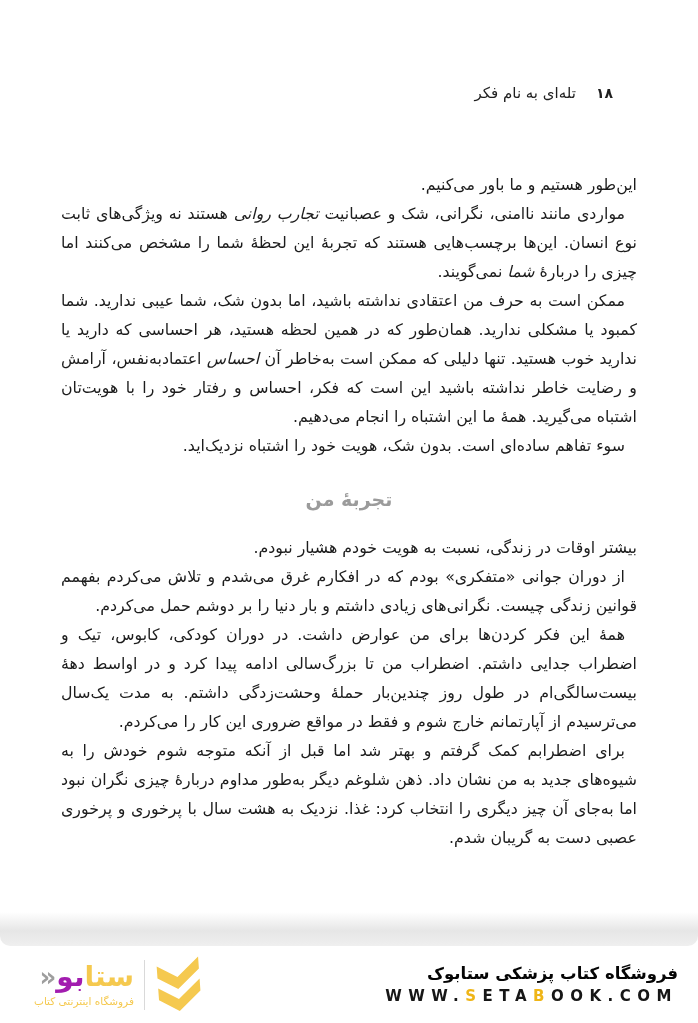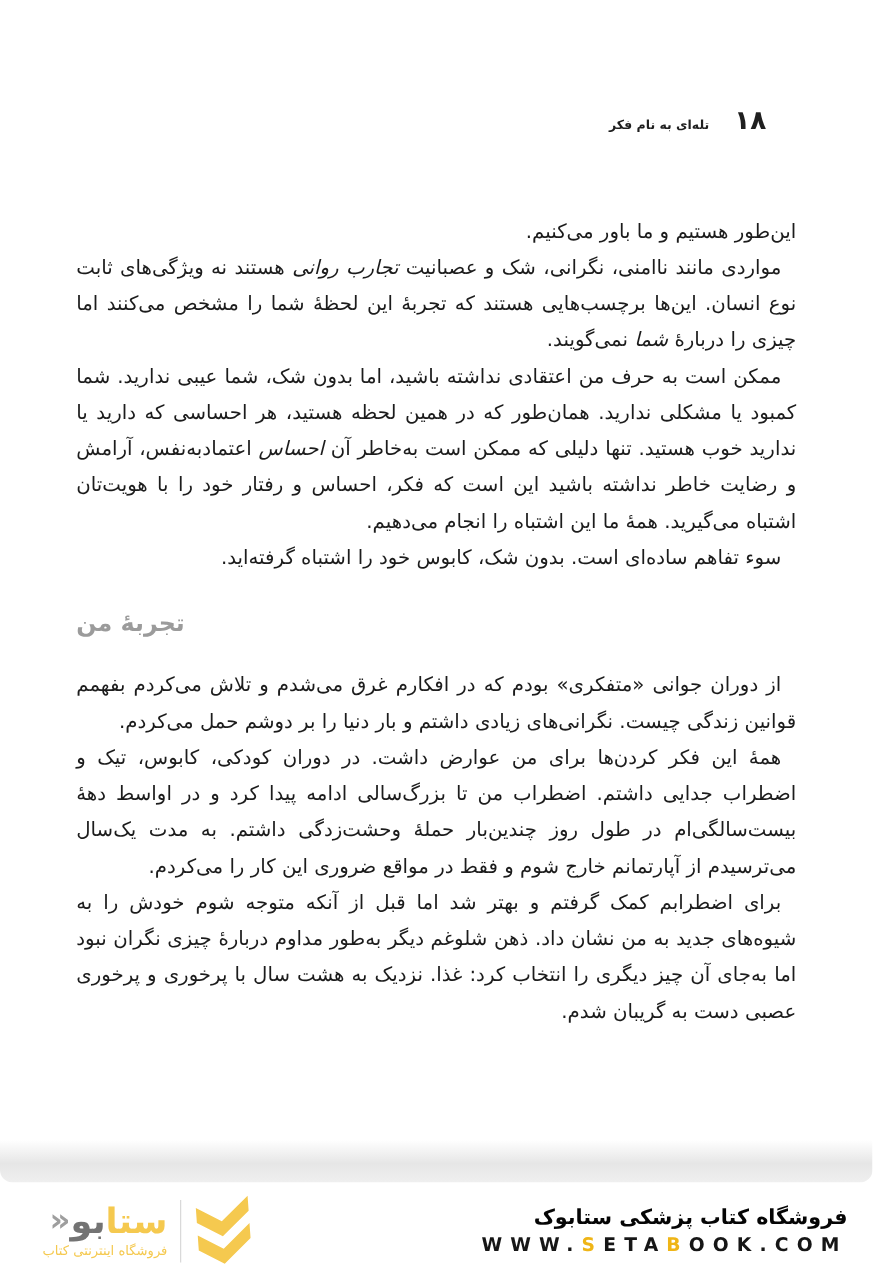--- a/index.html
+++ b/index.html
@@ -21,42 +21,42 @@
   
   .running-head{
     position:absolute;
     top:84px; right:85px;
     direction:rtl;
     display:flex;
     align-items:baseline;
     gap:20px;
     color:#1f1f1f;
   }
-  .page-num{font-weight:bold;font-size:21px;letter-spacing:1px;}
-  .running-title{font-size:10px;font-weight:bold;}
+  .page-num{font-weight:bold;font-size:14px;letter-spacing:1px;}
+  .running-title{font-size:15px;}
   
   .article{
     position:absolute;
     top:140px; right:61px;
     width:576px;
     direction:rtl;
     text-align:justify;
     font-size:15.8px;
     line-height:29px;
     color:var(--text);
     margin-top:30px;
   }
   .article p{margin:0;}
   .article p.indent{text-indent:12px;}
   .article em{}
   .article h2{
     color:var(--heading-gray);
     font-size:19px;
     font-weight:bold;
-    text-align:left;
+    text-align:center;
     margin:25px 0 19px 0;
     line-height:29px;
   }
   
   .shadow-band{
     position:absolute;
     left:0; right:0;
     bottom:77px;
     height:34px;
     background:linear-gradient(180deg, rgba(230,230,230,0) 0%, var(--band-gray) 55%, #efefef 100%);
@@ -85,21 +85,21 @@
     align-items:flex-end;
   }
   .wordmark{
     direction:rtl;
     font-size:28px;
     font-weight:bold;
     line-height:30px;
     display:flex;
   }
   .wordmark .gold-part{color:var(--logo-gold);text-align:center;}
-  .wordmark .gray-part{color:#737373;}
+  .wordmark .gray-part{color:#a21caf;}
   .wordmark .kaf-mark{color:#9E9E9E;font-size:26px;margin-left:2px;}
   .tagline{
     direction:rtl;
     color:var(--logo-gold);
     font-size:10.5px;
     margin-top:3px;
     letter-spacing:0.5px;
   }
   .logo-divider{
     width:1.5px;height:50px;background:#d9d9d9;
@@ -133,22 +133,23 @@
 
 <div class="running-head">
   <span class="page-num">۱۸</span>
   <span class="running-title">تله‌ای به نام فکر</span>
 </div>
 
 <div class="article">
     <p><span>این‌طور هستیم و ما باور می‌کنیم.</span></p>
     <p class="indent"><span>مواردی مانند ناامنی، نگرانی، شک و عصبانیت </span><em>تجارب روانی</em><span> هستند نه ویژگی‌های ثابت نوع انسان. این‌ها برچسب‌هایی هستند که تجربهٔ این لحظهٔ شما را مشخص می‌کنند اما چیزی را دربارهٔ </span><em>شما</em><span> نمی‌گویند.</span></p>
     <p class="indent"><span>ممکن است به حرف من اعتقادی نداشته باشید، اما بدون شک، شما عیبی ندارید. شما کمبود یا مشکلی ندارید. همان‌طور که در همین لحظه هستید، هر احساسی که دارید یا ندارید خوب هستید. تنها دلیلی که ممکن است به‌خاطر آن </span><em>احساس</em><span> اعتمادبه‌نفس، آرامش و رضایت خاطر نداشته باشید این است که فکر، احساس و رفتار خود را با هویت‌تان اشتباه می‌گیرید. همهٔ ما این اشتباه را انجام می‌دهیم.</span></p>
-    <p class="indent"><span>سوء تفاهم ساده‌ای است. بدون شک، کابوس خود را اشتباه گرفته‌اید.</span></p>
+    <p class="indent"><span>سوء تفاهم ساده‌ای است. بدون شک، هویت خود را اشتباه نزدیک‌اید.</span></p>
     <h2>تجربهٔ من</h2>
+    <p><span>بیشتر اوقات در زندگی، نسبت به هویت خودم هشیار نبودم.</span></p>
     <p class="indent"><span>از دوران جوانی «متفکری» بودم که در افکارم غرق می‌شدم و تلاش می‌کردم بفهمم قوانین زندگی چیست. نگرانی‌های زیادی داشتم و بار دنیا را بر دوشم حمل می‌کردم.</span></p>
     <p class="indent"><span>همهٔ این فکر کردن‌ها برای من عوارض داشت. در دوران کودکی، کابوس، تیک و اضطراب جدایی داشتم. اضطراب من تا بزرگ‌سالی ادامه پیدا کرد و در اواسط دههٔ بیست‌سالگی‌ام در طول روز چندین‌بار حملهٔ وحشت‌زدگی داشتم. به مدت یک‌سال می‌ترسیدم از آپارتمانم خارج شوم و فقط در مواقع ضروری این کار را می‌کردم.</span></p>
     <p class="indent"><span>برای اضطرابم کمک گرفتم و بهتر شد اما قبل از آنکه متوجه شوم خودش را به شیوه‌های جدید به من نشان داد. ذهن شلوغم دیگر به‌طور مداوم دربارهٔ چیزی نگران نبود اما به‌جای آن چیز دیگری را انتخاب کرد: غذا. نزدیک به هشت سال با پرخوری و پرخوری عصبی دست به گریبان شدم.</span></p>
   </div>
 
 <div class="shadow-band"></div>
 
 <div class="footer">
 
   <div class="logo">

